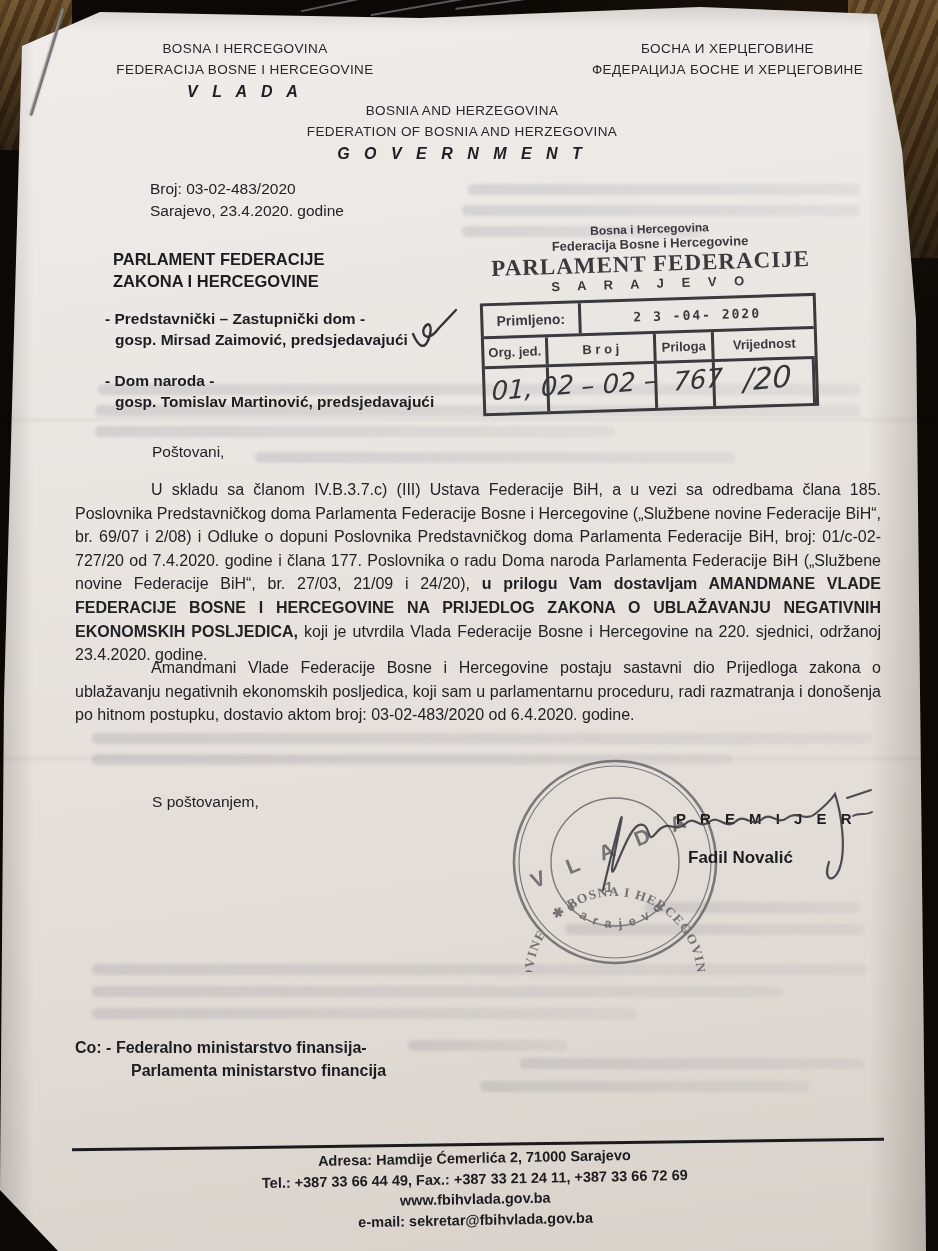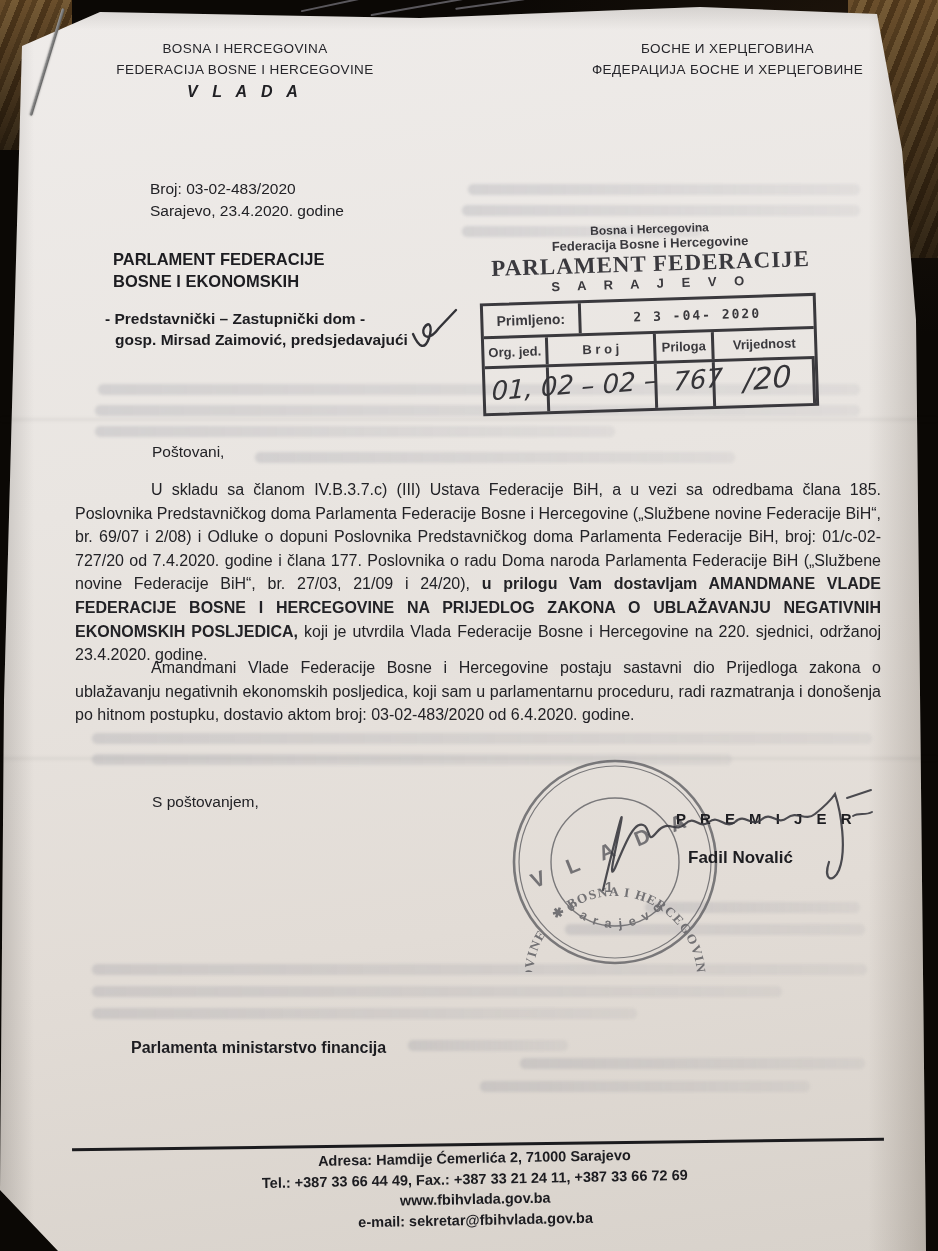--- a/index.html
+++ b/index.html
@@ -92,36 +92,45 @@
   <div class="ghost" style="left:408px;top:1040px;width:160px;"></div>
   <div class="ghost" style="left:520px;top:1058px;width:345px;"></div>
   <div class="ghost" style="left:480px;top:1081px;width:330px;"></div>
 
   <div class="abs ctr hdr" style="left:100px;top:38px;width:290px;">
     <div>BOSNA I HERCEGOVINA</div>
     <div>FEDERACIJA BOSNE I HERCEGOVINE</div>
     <div class="hdr-vlada">V L A D A</div>
   </div>
   <div class="abs ctr hdr" style="left:575px;top:38px;width:305px;">
-    <div>БОСНЕ И ХЕРЦЕГОВИНА</div>
+    <div>БОСНА И ХЕРЦЕГОВИНЕ</div>
     <div>ФЕДЕРАЦИЈА БОСНЕ И ХЕРЦЕГОВИНЕ</div>
+  </div>
+  <div class="abs ctr hdr" style="left:287px;top:100px;width:350px;">
+    <div>BOSNIA AND HERZEGOVINA</div>
+    <div>FEDERATION OF BOSNIA AND HERZEGOVINA</div>
+    <div class="hdr-vlada">G O V E R N M E N T</div>
   </div>
 
   <div class="abs ref" style="left:113px;top:178px;margin-left:37px;">
     <div>Broj: 03-02-483/2020</div>
     <div>Sarajevo, 23.4.2020. godine</div>
   </div>
 
   <div class="abs org" style="left:113px;top:248px;">
     <div>PARLAMENT FEDERACIJE</div>
-    <div>BOSNE I EKONOMSKIH</div>
+    <div>ZAKONA I HERCEGOVINE</div>
   </div>
   <div class="abs addr" style="left:105px;top:308px;">
     <div>- Predstavnički – Zastupnički dom -</div>
     <div class="in2">gosp. Mirsad Zaimović, predsjedavajući</div>
+  </div>
+  <div class="abs addr" style="left:105px;top:370px;">
+    <div>- Dom naroda -</div>
+    <div class="in2">gosp. Tomislav Martinović, predsjedavajući</div>
   </div>
 
   <svg class="abs" style="left:405px;top:306px;" width="56" height="52" viewBox="0 0 56 52">
     <path d="M8,28 C14,42 20,44 24,32 C28,20 24,14 19,22 C16,28 22,38 34,22 L51,4" fill="none" stroke="#333338" stroke-width="2.4" stroke-linecap="round"></path>
   </svg>
 
   <div class="abs ctr" id="rstamp">
     <div class="s1">Bosna i Hercegovina</div>
     <div class="s2">Federacija Bosne i Hercegovine</div>
     <div class="s3">PARLAMENT FEDERACIJE</div>
@@ -180,20 +189,21 @@
   </svg>
 
   <div class="abs premier" style="left:676px;top:810px;">P R E M I J E R</div>
   <svg class="abs" style="left:585px;top:772px;" width="300" height="140" viewBox="0 0 300 140">
     <path d="M18,118 C26,84 40,28 36,50 C32,72 22,112 30,96 C40,72 50,46 60,54 C66,60 62,72 72,60 C84,46 90,62 100,52 C110,42 114,58 124,50 C134,42 140,58 150,50 C160,40 166,56 176,48 C186,38 192,54 202,46 C212,38 220,50 230,42 C240,34 246,28 250,22 C256,40 262,78 254,98 C248,112 238,108 244,90" fill="none" stroke="#3a3a40" stroke-width="2.2" stroke-linecap="round" opacity=".9"></path>
     <path d="M262,26 L286,18 M268,44 C274,40 280,44 287,40" fill="none" stroke="#3a3a40" stroke-width="2" stroke-linecap="round" opacity=".9"></path>
   </svg>
   <div class="abs pname" style="left:688px;top:848px;">Fadil Novalić</div>
 
   <div class="abs cc" style="left:75px;top:1036px;">
+    <div>Co: - Federalno ministarstvo finansija-</div>
     <div style="padding-left:56px;">Parlamenta ministarstvo financija</div>
   </div>
 
   <div class="footline"></div>
   <div class="abs ctr footer" style="left:75px;top:1148px;width:800px;">
     <div>Adresa: Hamdije Ćemerlića 2,  71000 Sarajevo</div>
     <div>Tel.:  +387 33 66 44 49, Fax.: +387 33 21 24 11, +387 33 66 72 69</div>
     <div>www.fbihvlada.gov.ba</div>
     <div>e-mail: sekretar@fbihvlada.gov.ba</div>
   </div>

